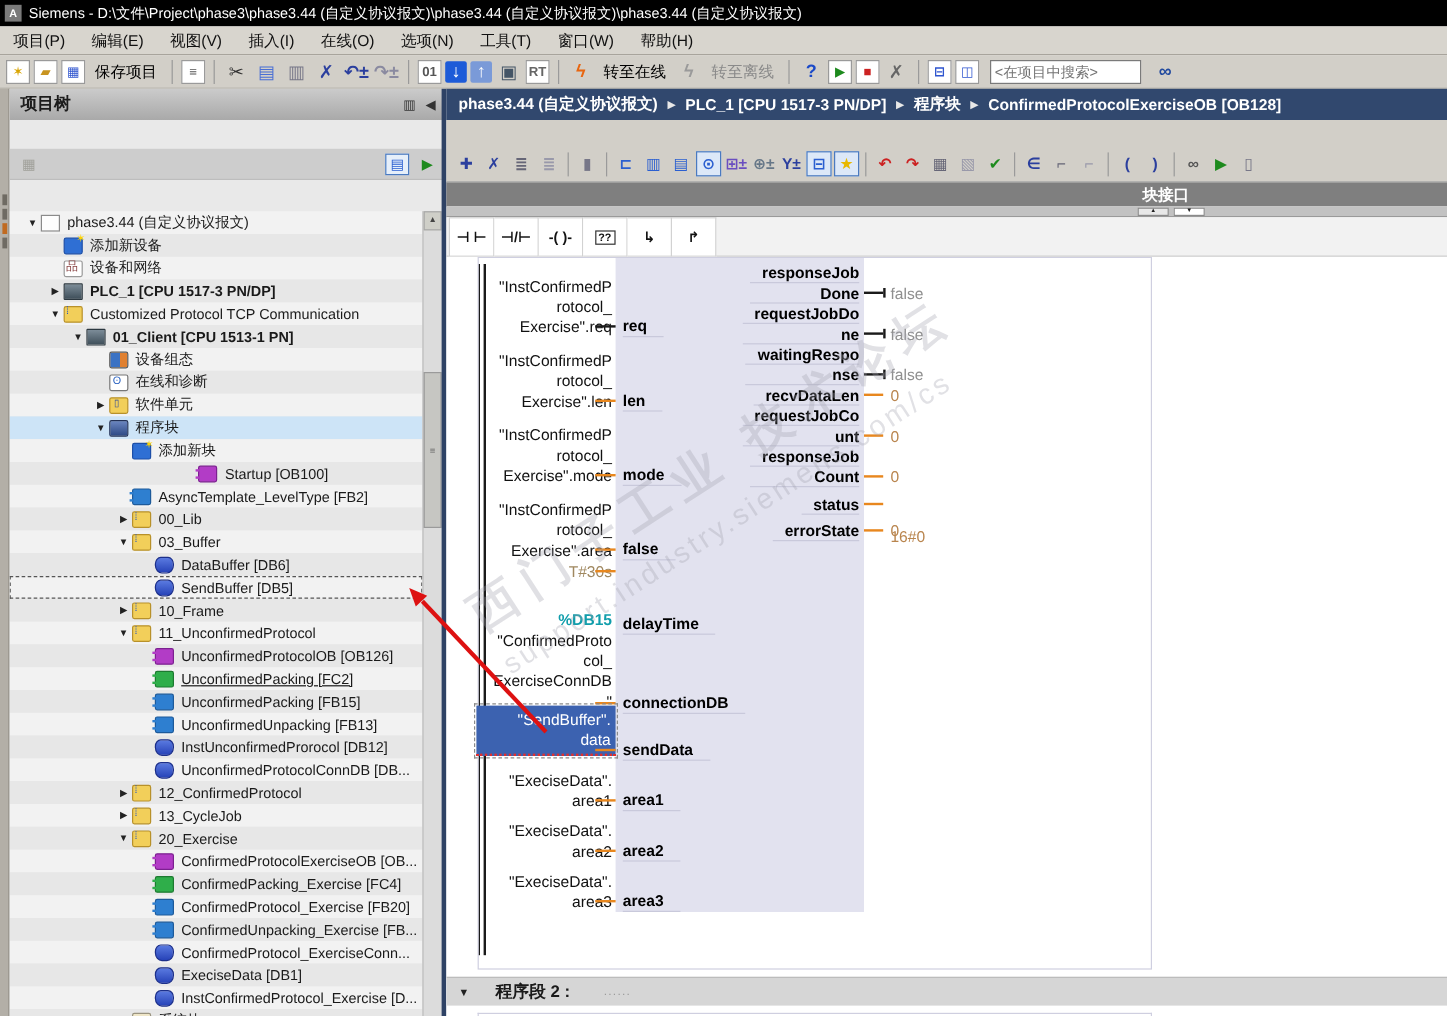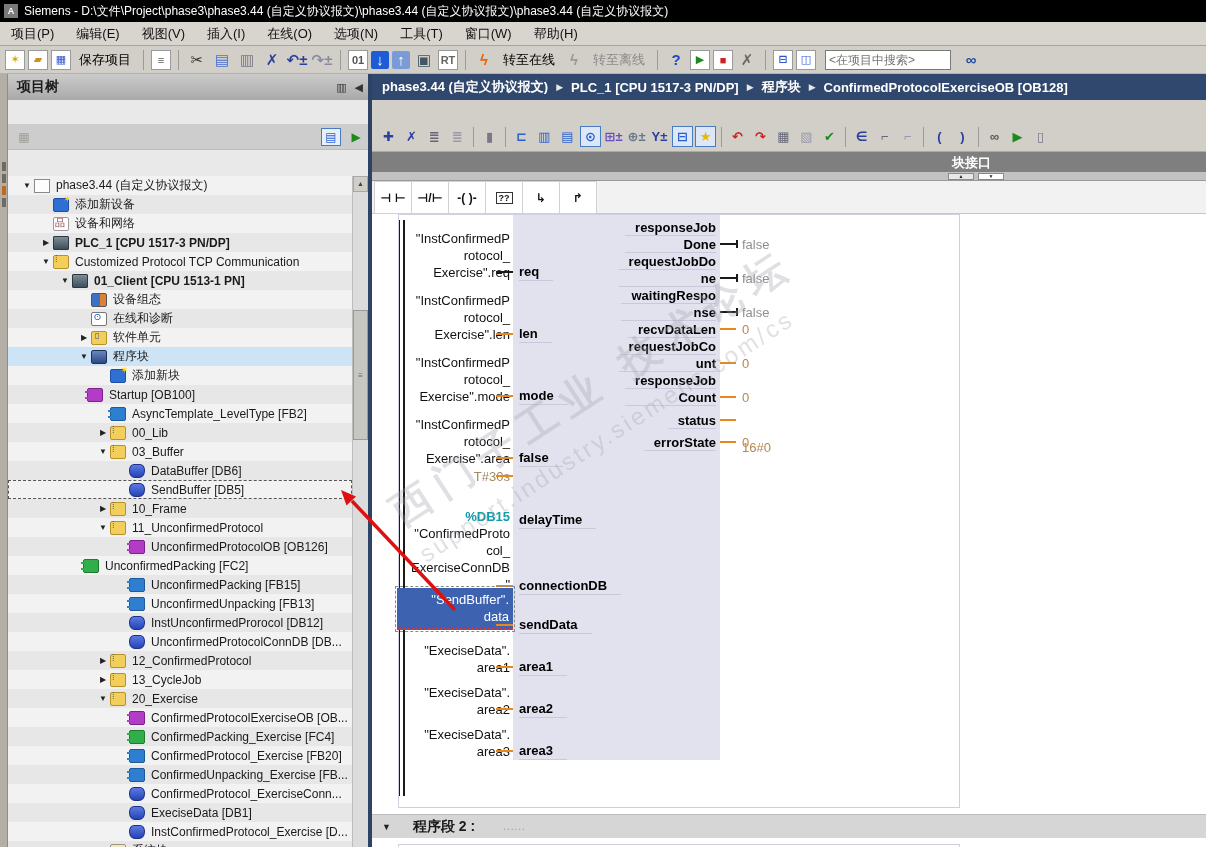--- a/index.html
+++ b/index.html
@@ -256,21 +256,21 @@
       <div class="trow selected" style="padding-left: 69px;">
         <span class="t-arrow">▼</span>
         <span class="ticon t-blocks"></span>
         <span class="t-label">程序块</span>
       </div>
       <div class="trow" style="padding-left: 88px;">
         <span class="t-arrow"></span>
         <span class="ticon t-add-block"></span>
         <span class="t-label">添加新块</span>
       </div>
-      <div class="trow" style="padding-left: 65px;">
+      <div class="trow" style="padding-left: 65px; justify-content: center;">
         <span class="t-arrow"></span>
         <span class="ticon t-ob"></span>
         <span class="t-label">Startup [OB100]</span>
       </div>
       <div class="trow" style="padding-left: 88px;">
         <span class="t-arrow"></span>
         <span class="ticon t-fb"></span>
         <span class="t-label">AsyncTemplate_LevelType [FB2]</span>
       </div>
       <div class="trow" style="padding-left: 88px;">
@@ -301,21 +301,21 @@
       <div class="trow" style="padding-left: 88px;">
         <span class="t-arrow">▼</span>
         <span class="ticon t-group"></span>
         <span class="t-label">11_UnconfirmedProtocol</span>
       </div>
       <div class="trow" style="padding-left: 107px;">
         <span class="t-arrow"></span>
         <span class="ticon t-ob"></span>
         <span class="t-label">UnconfirmedProtocolOB [OB126]</span>
       </div>
-      <div class="trow" style="padding-left: 61px;">
+      <div class="trow" style="padding-left: 107px; text-decoration: underline;">
         <span class="t-arrow"></span>
         <span class="ticon t-fc"></span>
         <span class="t-label">UnconfirmedPacking [FC2]</span>
       </div>
       <div class="trow" style="padding-left: 107px;">
         <span class="t-arrow"></span>
         <span class="ticon t-fb"></span>
         <span class="t-label">UnconfirmedPacking [FB15]</span>
       </div>
       <div class="trow" style="padding-left: 107px;">

